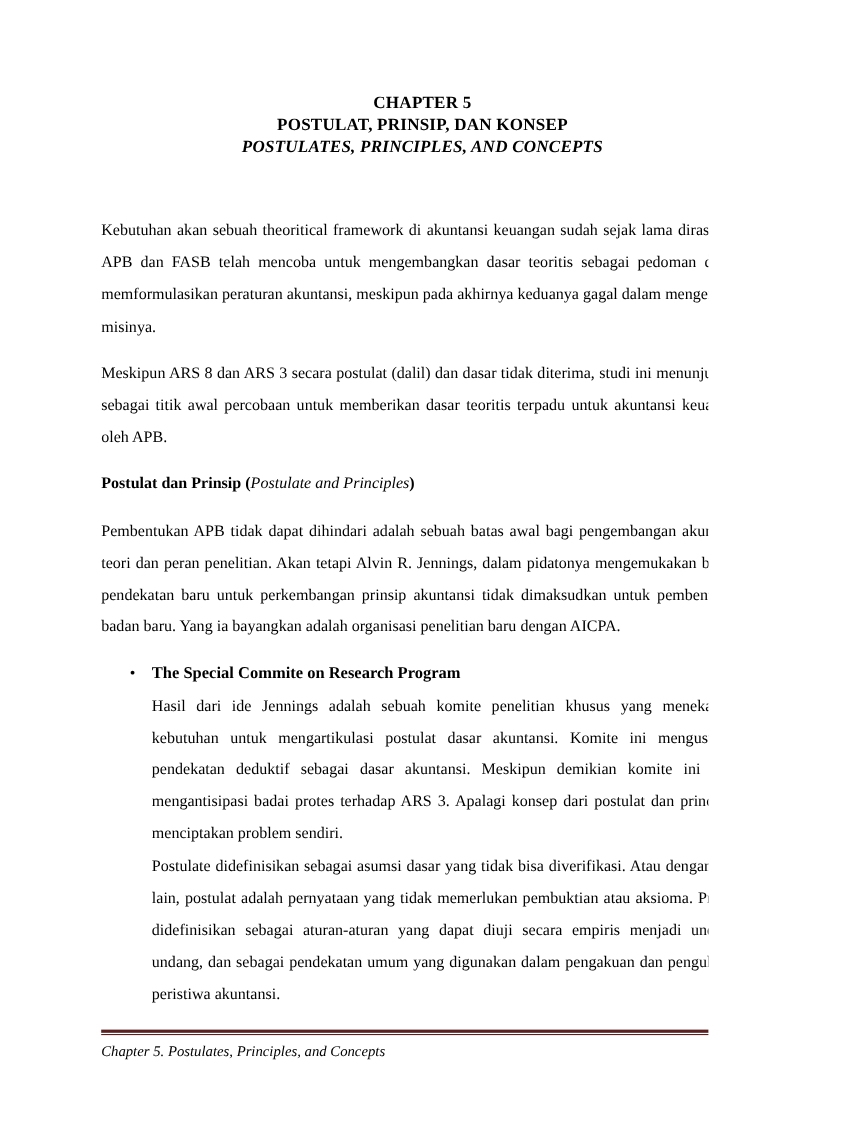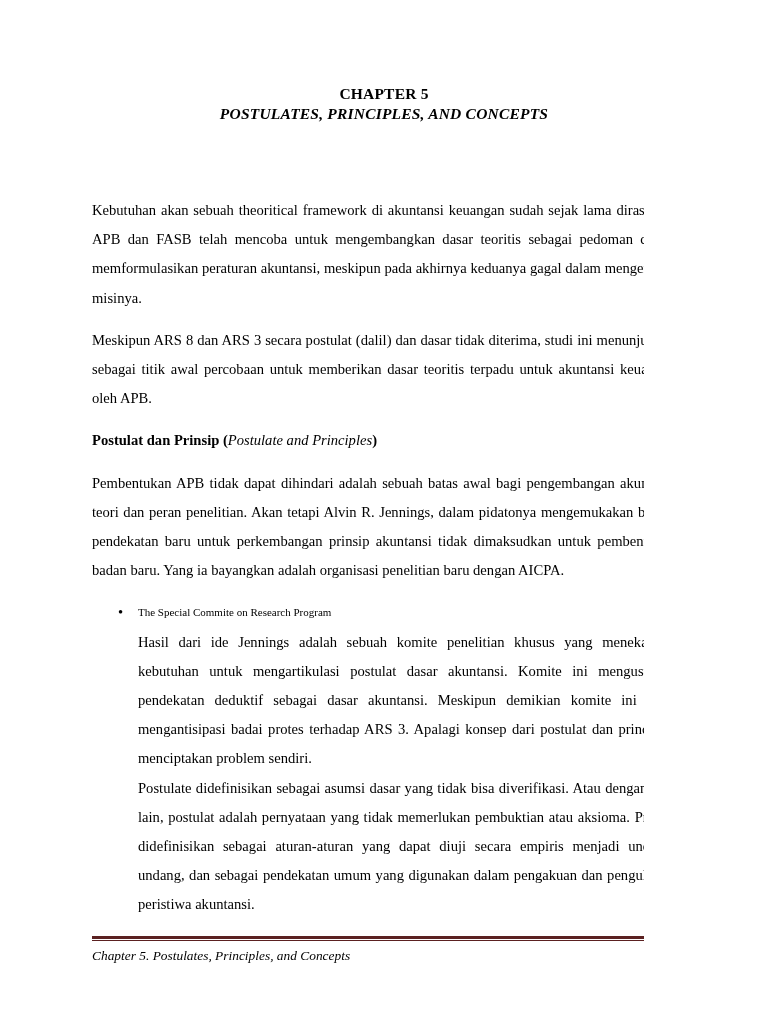--- a/index.html
+++ b/index.html
@@ -75,23 +75,24 @@
   }
   .bullet-marker {
     position: absolute;
     left: 26px;
     top: 0;
     font-size: 14.6px;
     line-height: 29.2px;
     width: 12px;
   }
   .bullet-first-line {
-    font-size: 11px;
+    font-size: 15px;
     line-height: 29.2px;
     text-align: left;
+    font-weight: bold;
   }
   .sub-para {
     font-size: 14.6px;
     line-height: 29.2px;
     text-align: justify;
     text-justify: inter-word;
     margin: 0;
   }
 
   
@@ -131,20 +132,21 @@
     font-weight: bold;
   }
 </style>
 </head>
 <body>
 
 <div class="page">
 
   <div class="title-block">
     <div class="title-line">CHAPTER 5</div>
+    <div class="title-line">POSTULAT, PRINSIP, DAN KONSEP</div>
     <div class="title-line italic">POSTULATES, PRINCIPLES, AND CONCEPTS</div>
   </div>
 
   <div class="body-area">
 
     <p class="para">Kebutuhan akan sebuah theoritical framework di akuntansi keuangan sudah sejak lama dirasakan. APB dan FASB telah mencoba untuk mengembangkan dasar teoritis sebagai pedoman dalam memformulasikan peraturan akuntansi, meskipun pada akhirnya keduanya gagal dalam mengemban misinya.</p>
     <div class="gap-para"></div>
 
     <p class="para">Meskipun ARS 8 dan ARS 3 secara postulat (dalil) dan dasar tidak diterima, studi ini menunjukkan sebagai titik awal percobaan untuk memberikan dasar teoritis terpadu untuk akuntansi keuangan oleh APB.</p>
     <div class="gap-para"></div>

